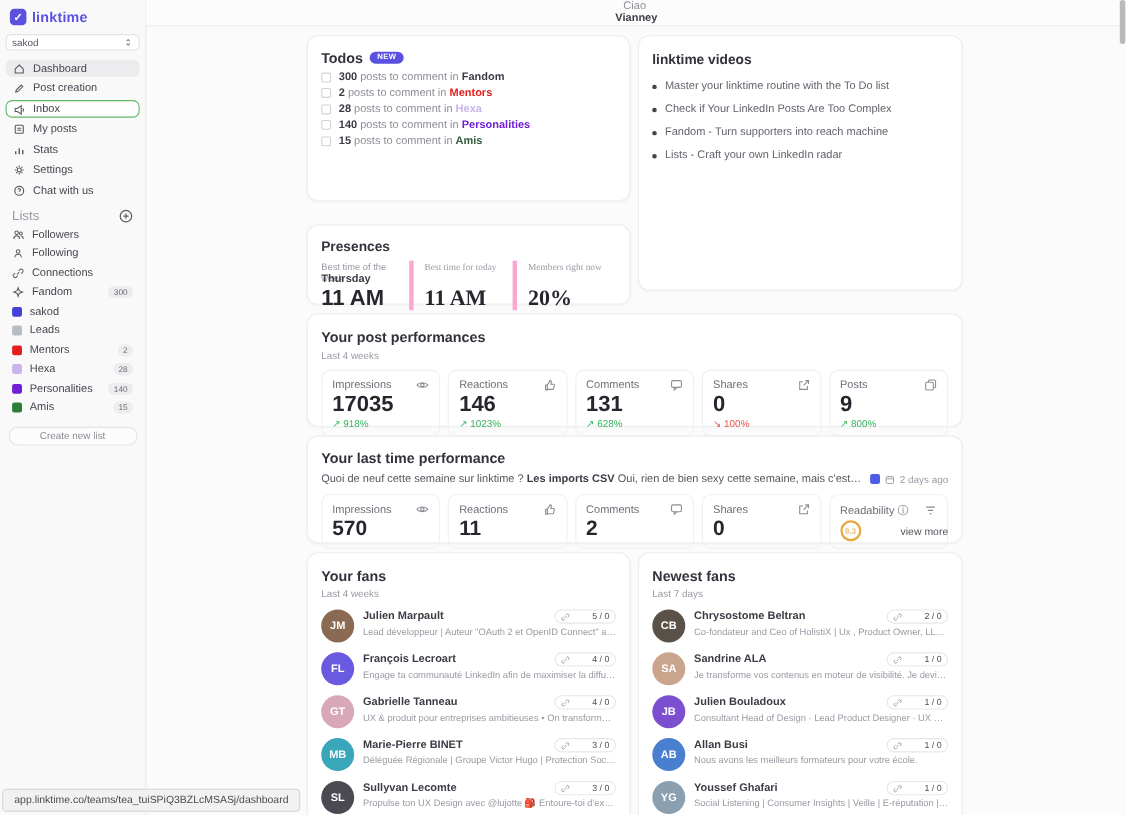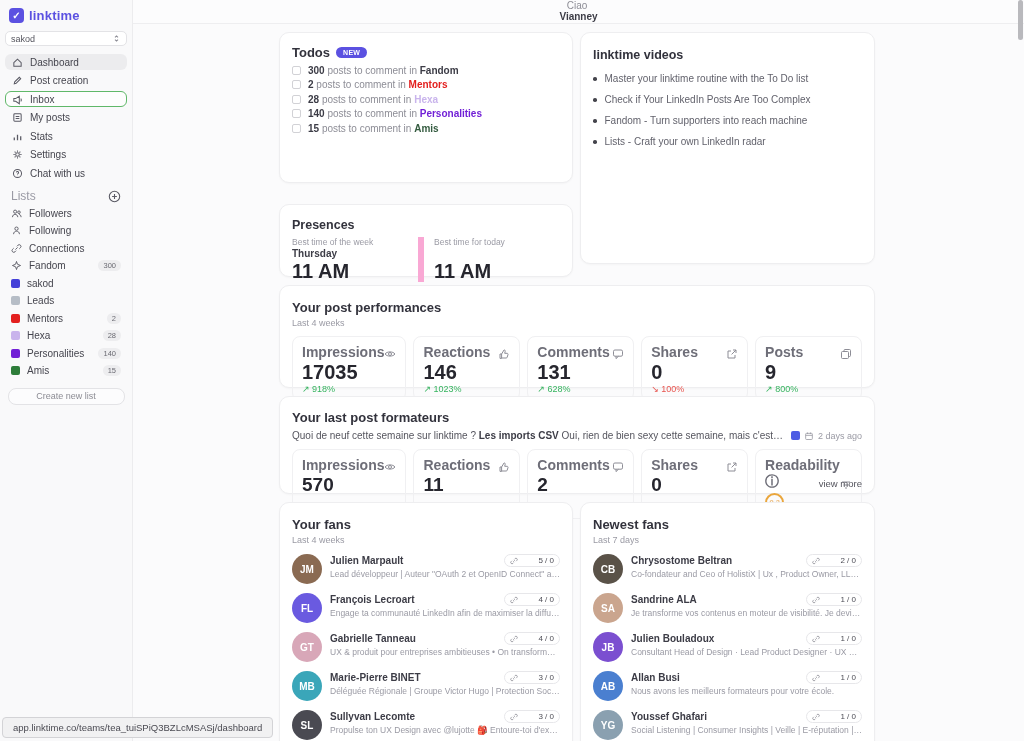--- a/index.html
+++ b/index.html
@@ -50,30 +50,30 @@
 
   
   .videos { height:232px; }
   .video-row { display:flex; align-items:center; gap:8px; margin-top:11px; font-size:10px; color:#62626c; line-height:10px; }
   .bullet { width:3.5px; height:3.5px; border-radius:50%; background:#44444c; flex:0 0 auto; }
 
   
   .presences { height:73px; padding:10px 12px; }
   .pres-cols { display:flex; margin-top:4px; }
   .pres-col { flex:1; display:flex; flex-direction:column; }
-  .pres-col + .pres-col { border-left:6px solid #f9a8d4; padding-left:10px; }
+  .pres-col + .pres-col { border-left:4px solid #f9a8d4; padding-left:10px;font-family:Liberation Serif, serif; }
   .pres-label { font-size:8.5px; color:#9a9aa4; height:11px; }
   .pres-day { font-size:10px; font-weight:bold; color:#3c3c46; height:12px; }
   .pres-time { font-size:20px; font-weight:bold; color:#26262e; line-height:22px; }
 
   
   .perf { margin-top:8px; height:103px; }
   .stats-row { display:flex; gap:7px; margin-top:8px; }
   .stat-box { flex:1; border:1px solid #f0f0f2; border-radius:8px; padding:7px 9px 6px; }
-  .stat-head { display:flex; align-items:flex-end; justify-content:space-between; font-size:14px; color:#6e6e78;font-weight:bold; }
+  .stat-head { display:flex; align-items:center; justify-content:space-between; font-size:10px; color:#6e6e78; }
   .stat-value { font-size:20px; font-weight:bold; color:#26262e; line-height:22px; margin-top:1px; }
   .stat-change { font-size:9px; margin-top:1px; }
   .up { color:#36b45f; } .down { color:#e8544e; }
 
   
   .lastpost { margin-top:8px; height:98px; padding:11px 12px; position:relative; }
   .post-line { display:flex; align-items:center; gap:6px; margin-top:4px; }
   .post-excerpt { flex:1; font-size:10px; color:#55555e; white-space:nowrap; overflow:hidden; text-overflow:ellipsis; }
   .post-excerpt b { color:#3c3c46; }
   .post-meta { display:flex; align-items:center; gap:4px; flex:0 0 auto; font-size:9px; color:#9a9aa4; }
@@ -306,20 +306,25 @@
               <div class="pres-col">
                 <span class="pres-label">Best time of the week</span>
                 <span class="pres-day">Thursday</span>
                 <span class="pres-time">11 AM</span>
               </div>
               <div class="pres-col">
                 <span class="pres-label">Best time for today</span>
                 <span class="pres-day"></span>
                 <span class="pres-time">11 AM</span>
               </div>
+              <div class="pres-col">
+                <span class="pres-label">Members right now</span>
+                <span class="pres-day"></span>
+                <span class="pres-time">20%</span>
+              </div>
             </div>
           </section>
         </div>
 
         <div class="col-b">
           <section class="card videos">
             <span class="card-title" style="font-size:12.5px">linktime videos</span>
             <div class="video-row">
                 <span class="bullet"></span>
                 <span>Master your linktime routine with the To Do list</span>
@@ -407,21 +412,21 @@
                   </svg>
                 </span>
               </div>
             <div class="stat-value">9</div>
             <div class="stat-change up"><span>↗</span> <span>800%</span></div>
           </div>
         </div>
       </section>
 
       <section class="card lastpost">
-        <span class="card-title">Your last post formateurs</span>
+        <span class="card-title">Your last time performance</span>
         <div class="post-line">
           <span class="post-excerpt"><span>Quoi de neuf cette semaine sur linktime ? </span><b>Les imports CSV</b><span> Oui, rien de bien sexy cette semaine, mais c'est très utile et très demandé. Quand on veut ...</span></span>
           <span class="post-meta">
             <span class="li-chip"></span>
             <span class="icon">
                 <svg width="10" height="10" viewBox="0 0 12 12" fill="none" stroke="#9a9aa4" stroke-width="1">
                   <rect x="2" y="2.8" width="8" height="7.4" rx="1"></rect>
                   <path d="M2 5.2 H10 M4.2 1.8 v1.8 M7.8 1.8 v1.8"></path>
                 </svg>
               </span>

